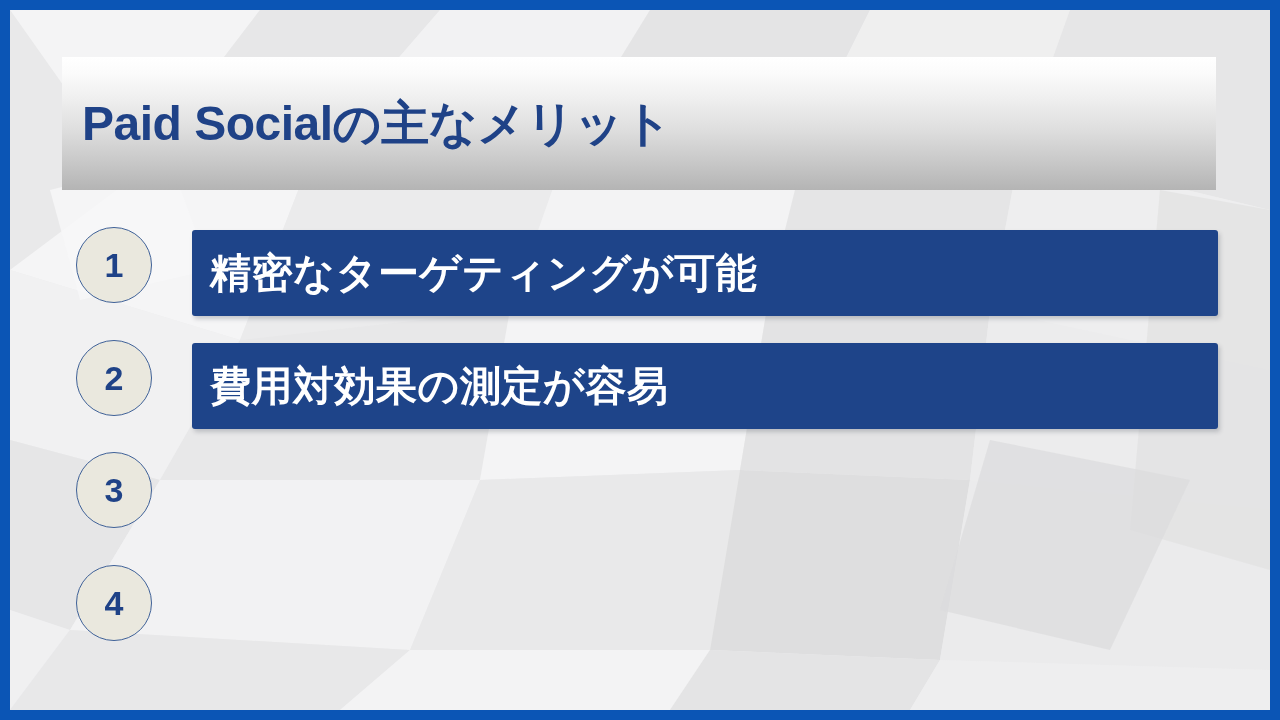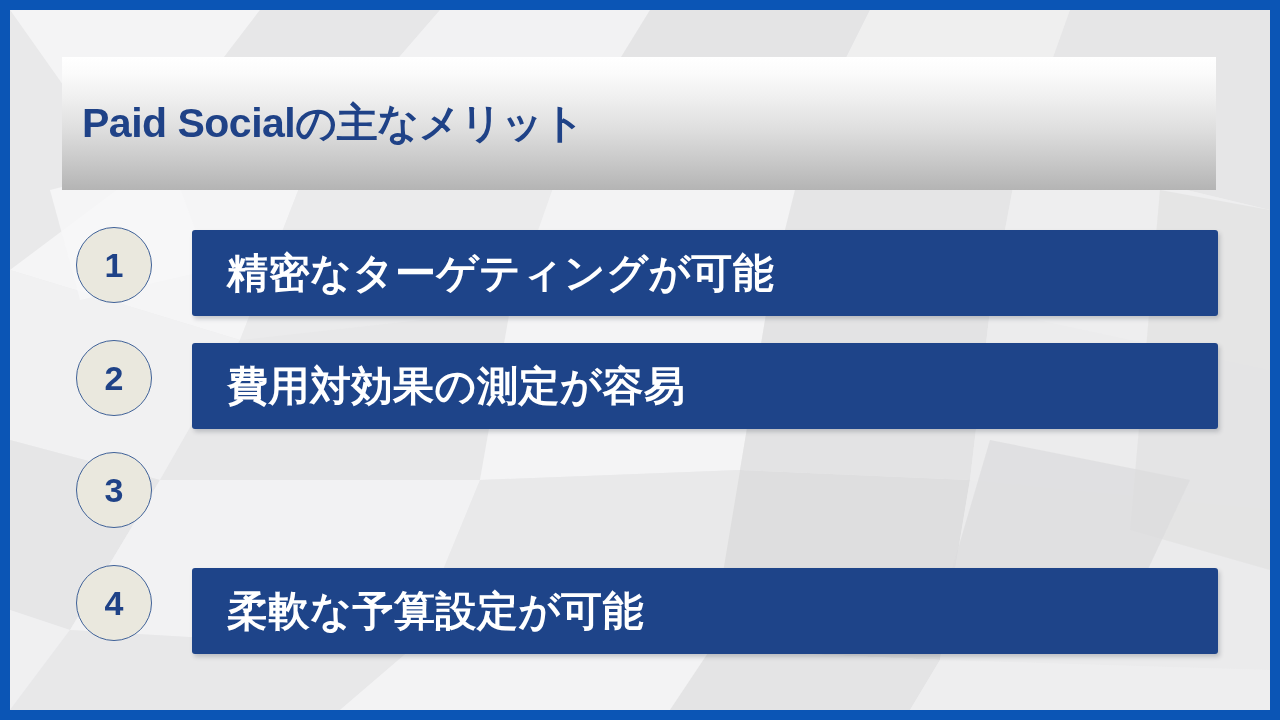--- a/index.html
+++ b/index.html
@@ -51,21 +51,21 @@
   }
   #title-text {
     position: absolute;
     left: 72px;
     top: 47px;
     width: 1120px;
     height: 133px;
     display: flex;
     align-items: center;
     color: #1f4287;
-    font-size: 41px;
+    font-size: 48px;
     font-weight: bold;
     letter-spacing: -0.5px;
     white-space: nowrap;
   }
 
   
   #rows {
     position: absolute;
     left: 0;
     top: 0;
@@ -105,21 +105,21 @@
     background: #1e4489;
     border-radius: 3px;
     box-shadow: 2px 3px 4px rgba(90, 95, 105, 0.30);
     display: flex;
     align-items: center;
   }
   .bar-label {
     color: #ffffff;
     font-size: 41px;
     font-weight: bold;
-    padding-left: 35px;
+    padding-left: 18px;
     letter-spacing: 0.5px;
     white-space: nowrap;
     line-height: 1;
   }
 </style>
 </head>
 <body>
 
 <div id="slide">
   <div id="canvas">
@@ -178,20 +178,17 @@
           <span class="bar-label">費用対効果の測定が容易</span>
         </div>
       </div>
 
       <div class="row" style="top:445px;">
         <div class="num-circle">3</div>
       </div>
 
       <div class="row" style="top:558px;">
         <div class="num-circle">4</div>
-        <div class="bar">
-          <span class="bar-label">柔軟な予算設定が可能</span>
-        </div>
       </div>
 
     </div>
   </div>
 </div>
 
 </body></html>

